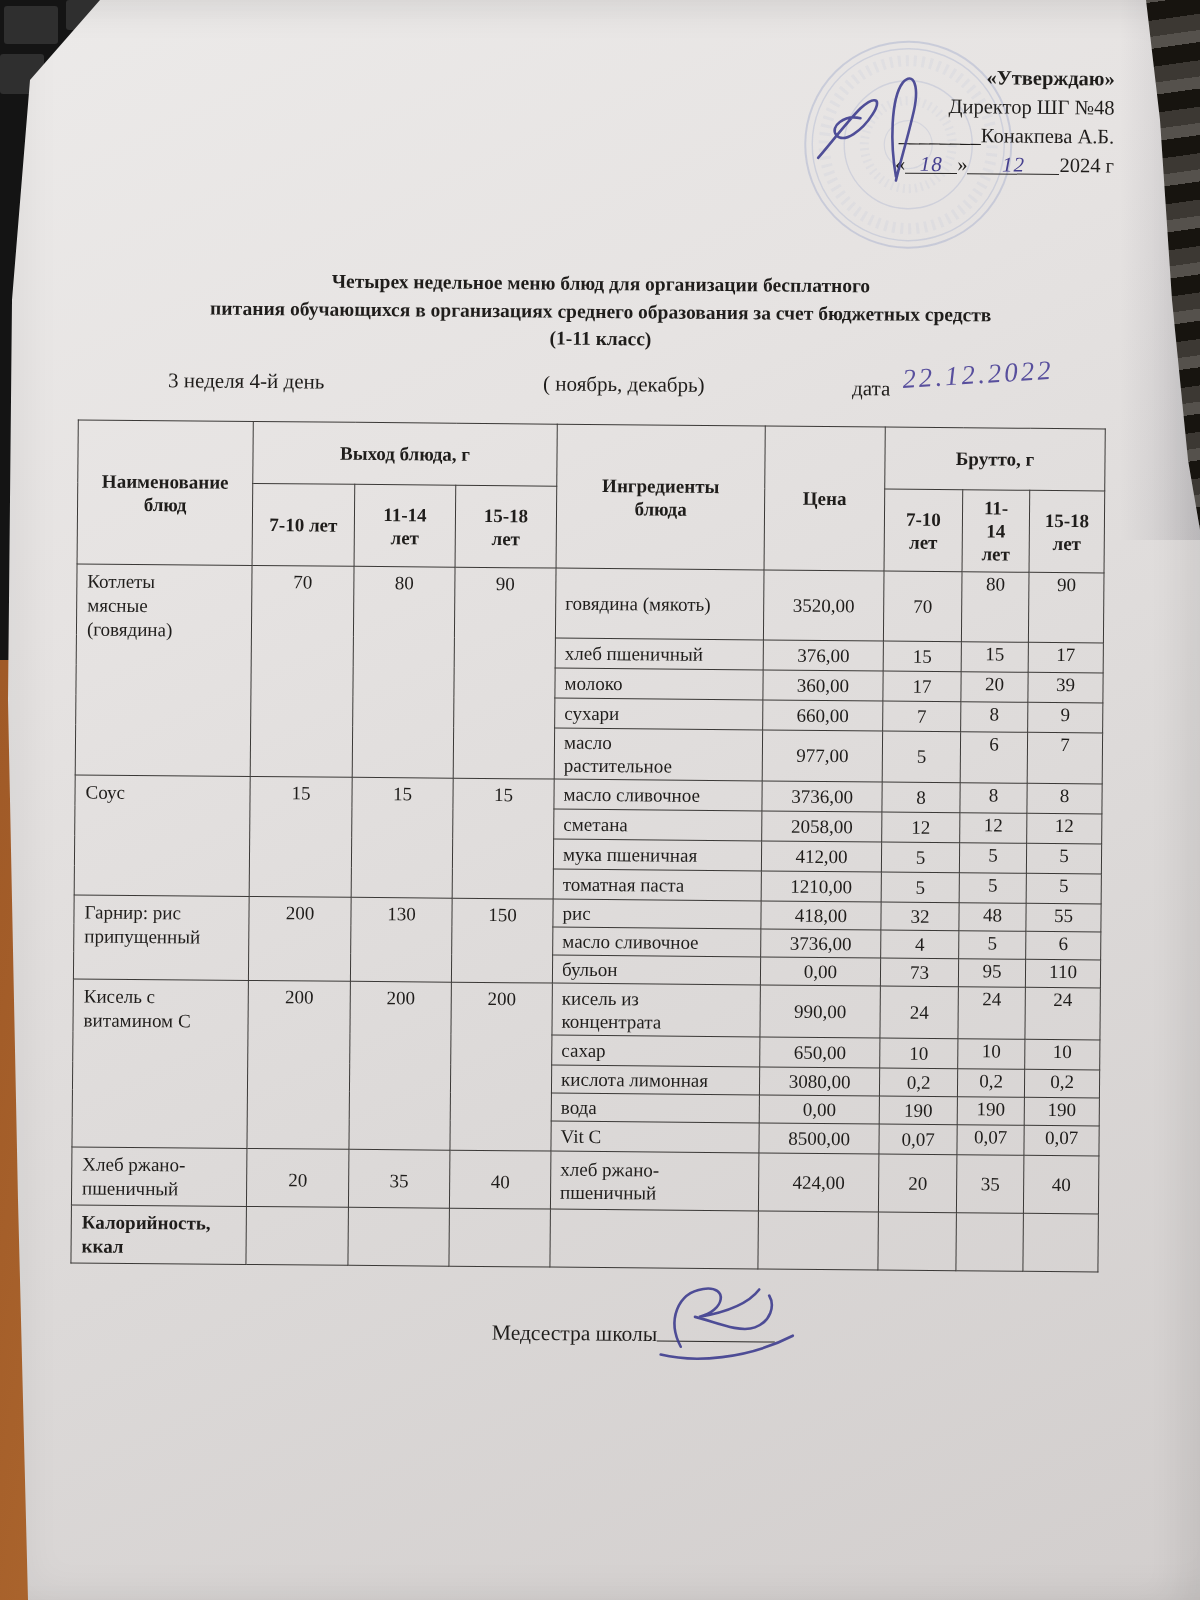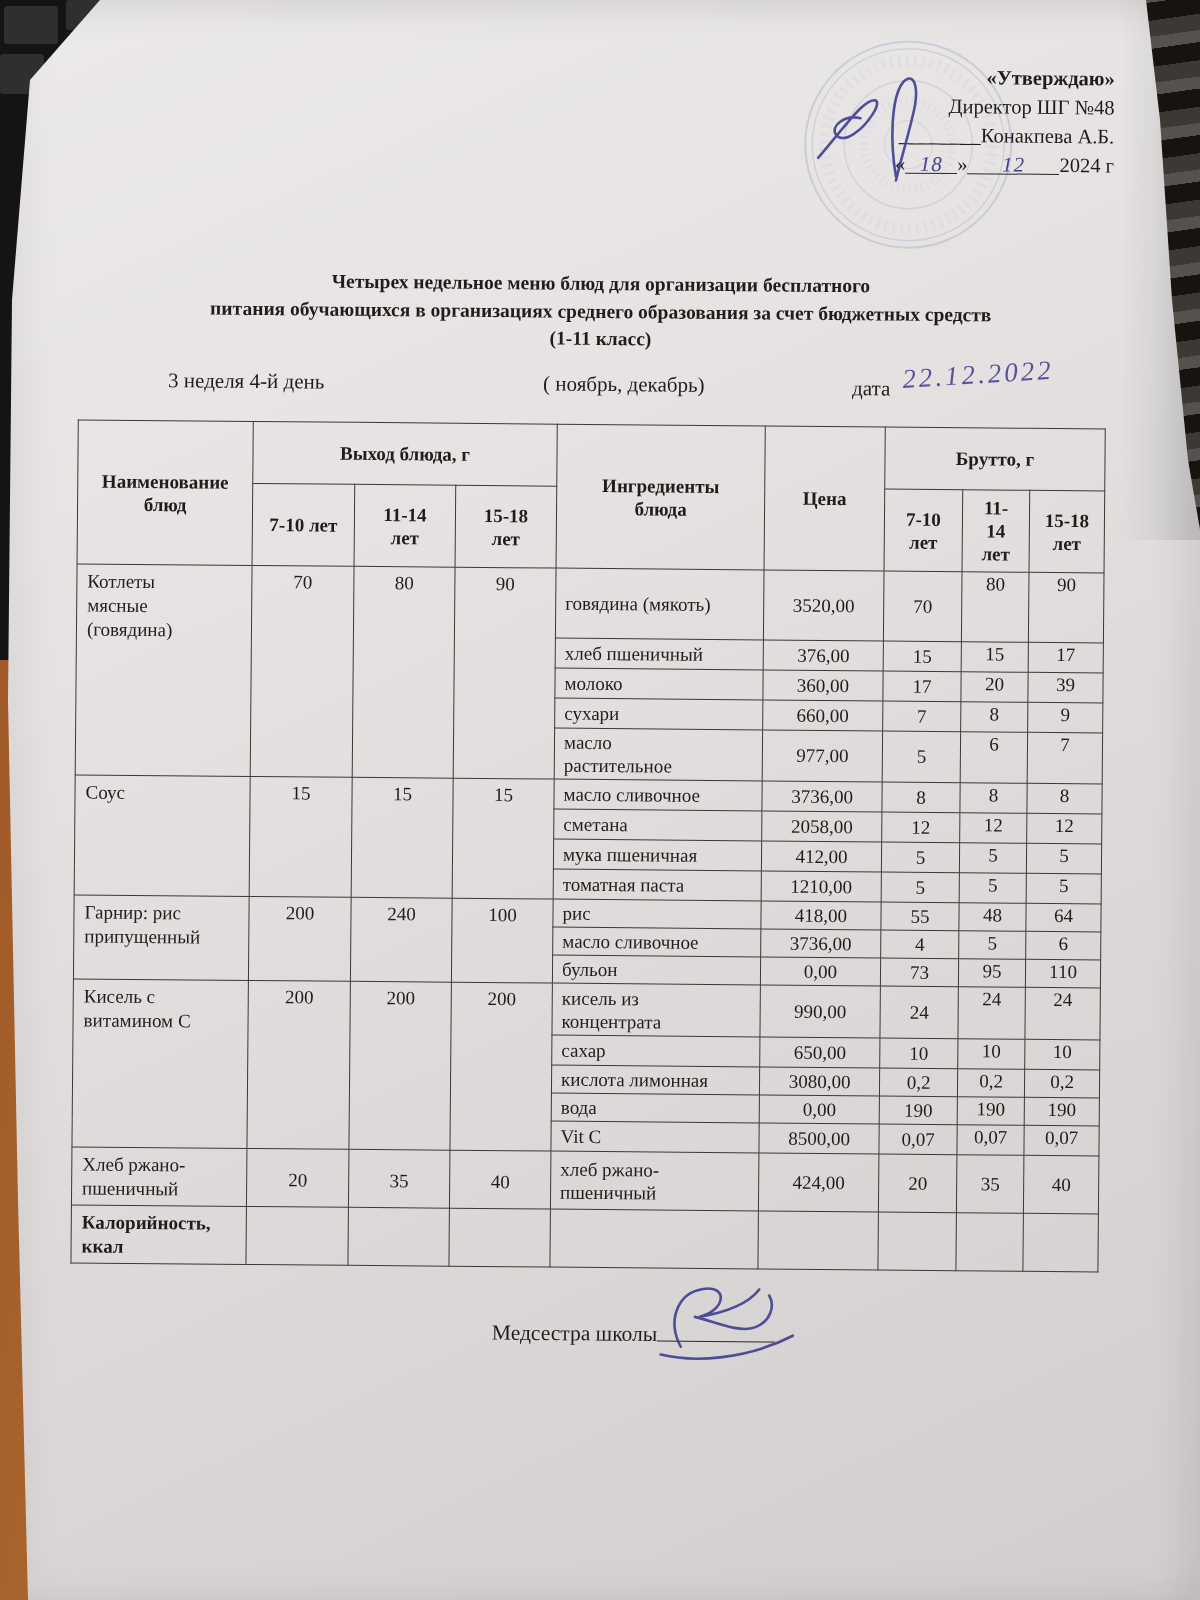--- a/index.html
+++ b/index.html
@@ -213,27 +213,27 @@
           <tr style="height: 30px;">
             <td class="ing">томатная паста</td>
             <td class="price">1210,00</td>
             <td class="b b1 vmid">5</td>
             <td class="b b2 vtop">5</td>
             <td class="b b3 vtop">5</td>
           </tr>
           <tr style="height: 27px;">
             <td class="dish" rowspan="3">Гарнир: рис припущенный</td>
             <td class="out" rowspan="3">200</td>
-            <td class="out" rowspan="3">240</td>
-            <td class="out" rowspan="3">100</td>
+            <td class="out" rowspan="3">130</td>
+            <td class="out" rowspan="3">150</td>
             <td class="ing">рис</td>
             <td class="price">418,00</td>
-            <td class="b b1 vmid">55</td>
+            <td class="b b1 vmid">32</td>
             <td class="b b2 vtop">48</td>
-            <td class="b b3 vtop">64</td>
+            <td class="b b3 vtop">55</td>
           </tr>
           <tr style="height: 27px;">
             <td class="ing">масло сливочное</td>
             <td class="price">3736,00</td>
             <td class="b b1 vmid">4</td>
             <td class="b b2 vtop">5</td>
             <td class="b b3 vtop">6</td>
           </tr>
           <tr style="height: 27px;">
             <td class="ing">бульон</td>

